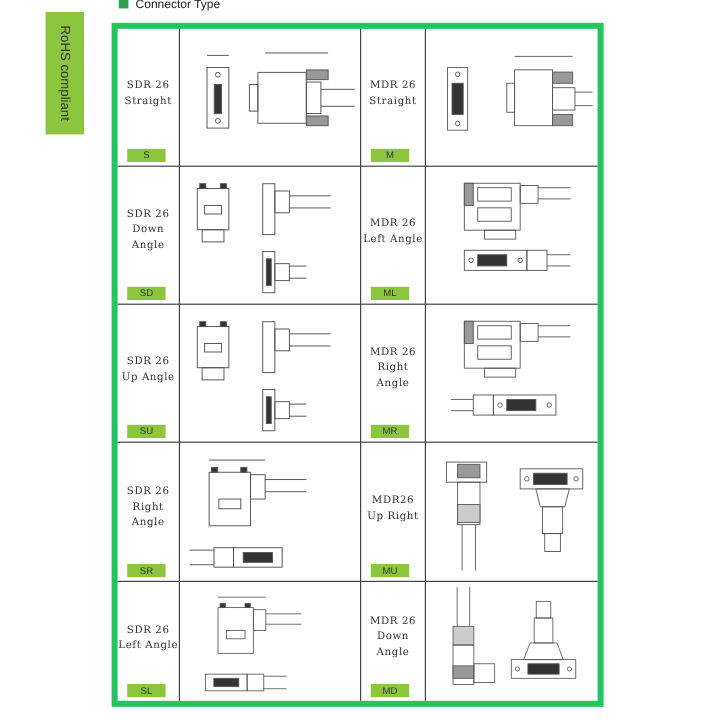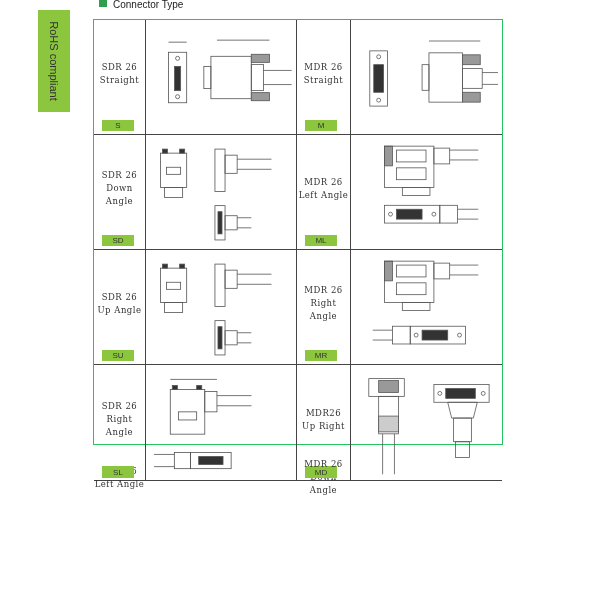--- a/index.html
+++ b/index.html
@@ -1,21 +1,21 @@
 <!DOCTYPE html>
 <html><head>
 <meta charset="utf-8">
 <style>
   html,body{margin:0;padding:0;background:#fff;}
   body{width:600px;height:600px;position:relative;overflow:hidden;font-family:"DejaVu Serif",serif;}
   .rohs{position:absolute;left:38px;top:10px;width:32px;height:102px;background:#8cc63f;}
   .rohs span{position:absolute;left:50%;top:50%;transform:translate(-50%,-50%) rotate(90deg);white-space:nowrap;font-family:"Liberation Sans",sans-serif;font-size:11px;color:#333;}
   .header{position:absolute;left:87px;top:-1px;height:14px;display:flex;align-items:flex-start;gap:6px;font-family:"Liberation Sans",sans-serif;font-size:10px;color:#222;margin-left:12px;}
   .header .sq{width:8px;height:8px;background:#2e9e4f;display:inline-block;}
-  .grid{position:absolute;left:93px;top:19px;width:410px;height:426px;border:1px solid #22c55e;box-sizing:border-box;display:grid;grid-template-columns:52px 151px 54px 1fr;grid-template-rows:115px 115px 115px 116px 1fr;}
+  .grid{position:absolute;left:93px;top:19px;width:410px;height:570px;border:5px solid #22c55e;box-sizing:border-box;display:grid;grid-template-columns:52px 151px 54px 1fr;grid-template-rows:115px 115px 115px 116px 1fr;}
   .cell{border-right:1px solid #444;border-bottom:1px solid #444;position:relative;box-sizing:border-box;}
   .cell.lastcol{border-right:none;}
   .cell.lastrow{border-bottom:none;}
   .name{position:absolute;left:0;right:0;top:50%;transform:translateY(-60%);text-align:center;font-size:8.5px;line-height:13px;color:#333;white-space:pre-line;letter-spacing:0.5px;}
   .code{position:absolute;left:8px;bottom:3px;width:32px;height:11px;background:#8cc63f;font-family:"Liberation Sans",sans-serif;font-size:8px;line-height:11px;text-align:center;color:#333;}
   .draw{position:absolute;inset:4px;}
   svg{width:100%;height:100%;}
 </style>
 </head>
 <body>

